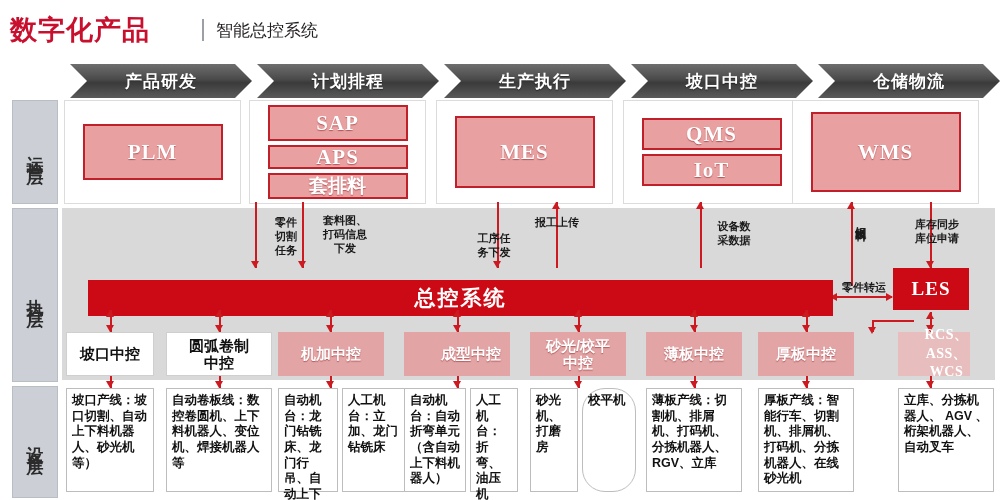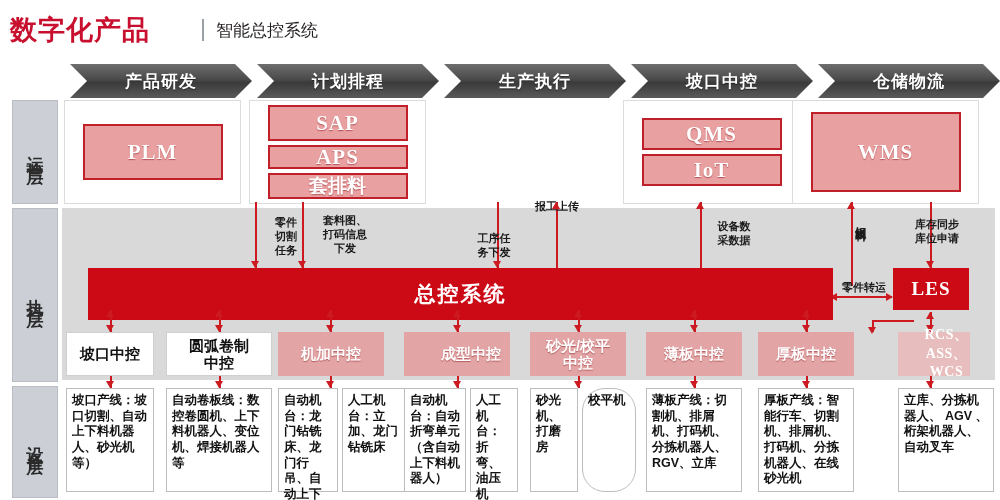--- a/index.html
+++ b/index.html
@@ -52,21 +52,21 @@
     display:flex;align-items:center;justify-content:center;
     color:#ffffff;font-weight:bold;text-shadow:0 1px 1px rgba(140,20,30,.55);
     box-sizing:border-box;
   }
   .appbox.latin{font-family:"Liberation Serif","DejaVu Serif",serif;font-size:21px;letter-spacing:1px;}
   .appbox.cjk{font-size:19px;}
 
   
   .exe-band{position:absolute;left:62px;top:208px;width:933px;height:172px;background:#d9d9d9;}
   .ctrl-bar{
-    position:absolute;left:88px;top:268px;width:745px;height:52px;
+    position:absolute;left:88px;top:280px;width:745px;height:36px;
     background:#cc0a16;display:flex;align-items:center;justify-content:center;
     color:#ffffff;font-size:21px;font-weight:bold;letter-spacing:2px;
   }
   .les-box{
     position:absolute;left:893px;top:268px;width:76px;height:42px;
     background:#cc0a16;display:flex;align-items:center;justify-content:center;
     color:#ffffff;font-size:19px;font-weight:bold;
     font-family:"Liberation Serif","DejaVu Serif",serif;letter-spacing:1px;
   }
 
@@ -138,20 +138,23 @@
   <div class="ops-card" style="left:64px;width:175px;">
     <div class="appbox latin" style="width:140px;height:56px;">PLM</div>
   </div>
 
   <div class="ops-card" style="left:249px;width:175px;">
     <div class="appbox latin" style="width:140px;height:36px;">SAP</div>
     <div class="appbox latin" style="width:140px;height:24px;">APS</div>
     <div class="appbox cjk" style="width:140px;height:26px;">套排料</div>
   </div>
 
+  <div class="ops-card" style="left:436px;width:175px;">
+    <div class="appbox latin" style="width:140px;height:72px;">MES</div>
+  </div>
 
   <div class="ops-card" style="left:623px;width:175px;">
     <div class="appbox latin" style="width:140px;height:32px;">QMS</div>
     <div class="appbox latin" style="width:140px;height:32px;">IoT</div>
   </div>
 
   <div class="ops-card" style="left:792px;width:185px;">
     <div class="appbox latin" style="width:150px;height:80px;">WMS</div>
   </div>
 
@@ -169,21 +172,21 @@
 打码信息
 下发</div>
 
   <div class="ln v" style="left:497px;top:202px;height:66px;"></div>
   <div class="ah down" style="left:493px;top:261px;"></div>
   <div class="flow-lbl" style="left:470px;top:232px;width:48px;">工序任
 务下发</div>
 
   <div class="ln v" style="left:556px;top:202px;height:66px;"></div>
   <div class="ah up" style="left:552px;top:202px;"></div>
-  <div class="flow-lbl" style="left:526px;top:200px;width:62px;">报工上传</div>
+  <div class="flow-lbl" style="left:526px;top:216px;width:62px;">报工上传</div>
 
   <div class="ln v" style="left:700px;top:202px;height:66px;"></div>
   <div class="ah up" style="left:696px;top:202px;"></div>
   <div class="flow-lbl" style="left:710px;top:220px;width:48px;">设备数
 采数据</div>
 
   <div class="ln v" style="left:851px;top:202px;height:84px;"></div>
   <div class="ah up" style="left:847px;top:202px;"></div>
   <div class="flow-lbl vert" style="left:853px;top:218px;">钢板叫料</div>
 

